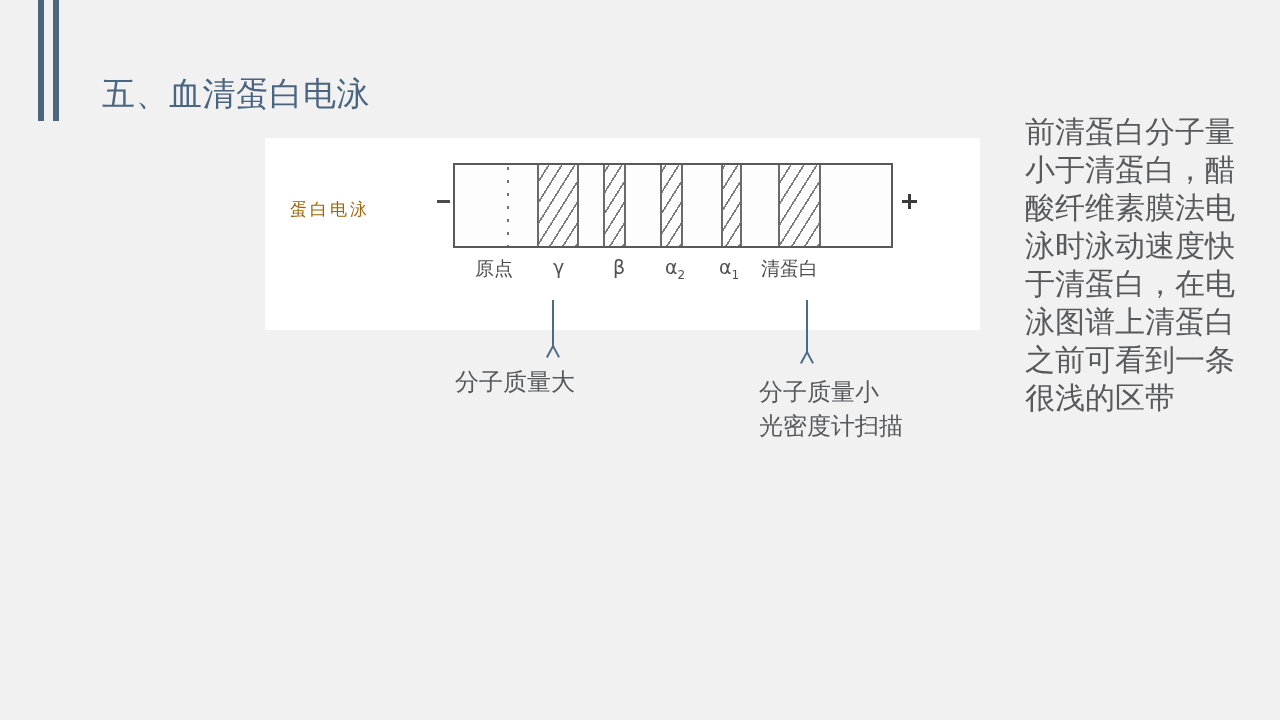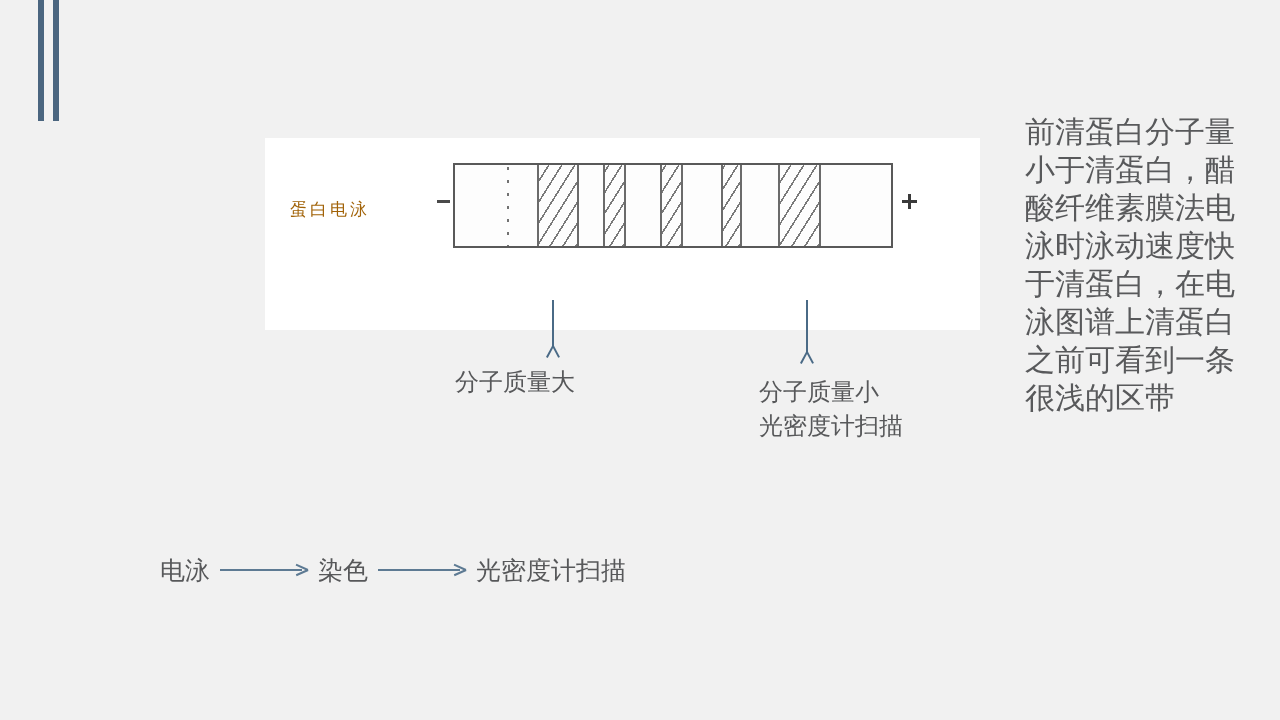--- a/index.html
+++ b/index.html
@@ -247,36 +247,45 @@
 </head>
 <body>
 
 <div class="slide">
 
   <div class="bar-group">
     <div class="bar"></div>
     <div class="bar"></div>
   </div>
 
+  <div class="title">五、血清蛋白电泳</div>
 
   <div class="figure-card">
 
     <div class="fig-left-label">蛋白电泳</div>
     <div class="minus-sign"></div>
     <div class="plus-sign"></div>
 
     <div class="gel-box">
       <div class="origin-line"></div>
       <div class="band" style="left:82px;width:42px;"></div>
       <div class="band" style="left:148px;width:23px;"></div>
       <div class="band" style="left:205px;width:23px;"></div>
       <div class="band" style="left:266px;width:21px;"></div>
       <div class="band" style="left:323px;width:43px;"></div>
     </div>
 
+    <div class="gel-labels">
+      <span style="left:22px;">原点</span>
+      <span style="left:100px;">γ</span>
+      <span style="left:160px;">β</span>
+      <span style="left:212px;"><i style="font-style:normal">α</i><i class="sub" style="font-style:normal">2</i></span>
+      <span style="left:266px;"><i style="font-style:normal">α</i><i class="sub" style="font-style:normal">1</i></span>
+      <span style="left:308px;">清蛋白</span>
+    </div>
   </div>
 
   <div class="v-arrow" style="left:546px;top:300px;height:58px;">
     <div class="shaft" style="height:48px;"></div>
     <div class="head" style="top:46px;"></div>
   </div>
 
   <div class="v-arrow" style="left:800px;top:300px;height:64px;">
     <div class="shaft" style="height:54px;"></div>
     <div class="head" style="top:52px;"></div>
@@ -284,27 +293,14 @@
 
   <div class="caption" style="left:455px;top:365px;text-align:center;">分子质量大</div>
   <div class="caption" style="left:759px;top:375px;">
     <div>分子质量小</div>
     <div>光密度计扫描</div>
   </div>
 
   <div class="side-note">前清蛋白分子量小于清蛋白，醋酸纤维素膜法电泳时泳动速度快于清蛋白，在电泳图谱上清蛋白之前可看到一条很浅的区带</div>
 
 
-  <div class="flow">
-    <div class="step">电泳</div>
-    <div class="h-arrow">
-      <div class="shaft"></div>
-      <div class="head"></div>
-    </div>
-    <div class="step">染色</div>
-    <div class="h-arrow">
-      <div class="shaft"></div>
-      <div class="head"></div>
-    </div>
-    <div class="step">光密度计扫描</div>
-  </div>
 
 </div>
 
 </body></html>

